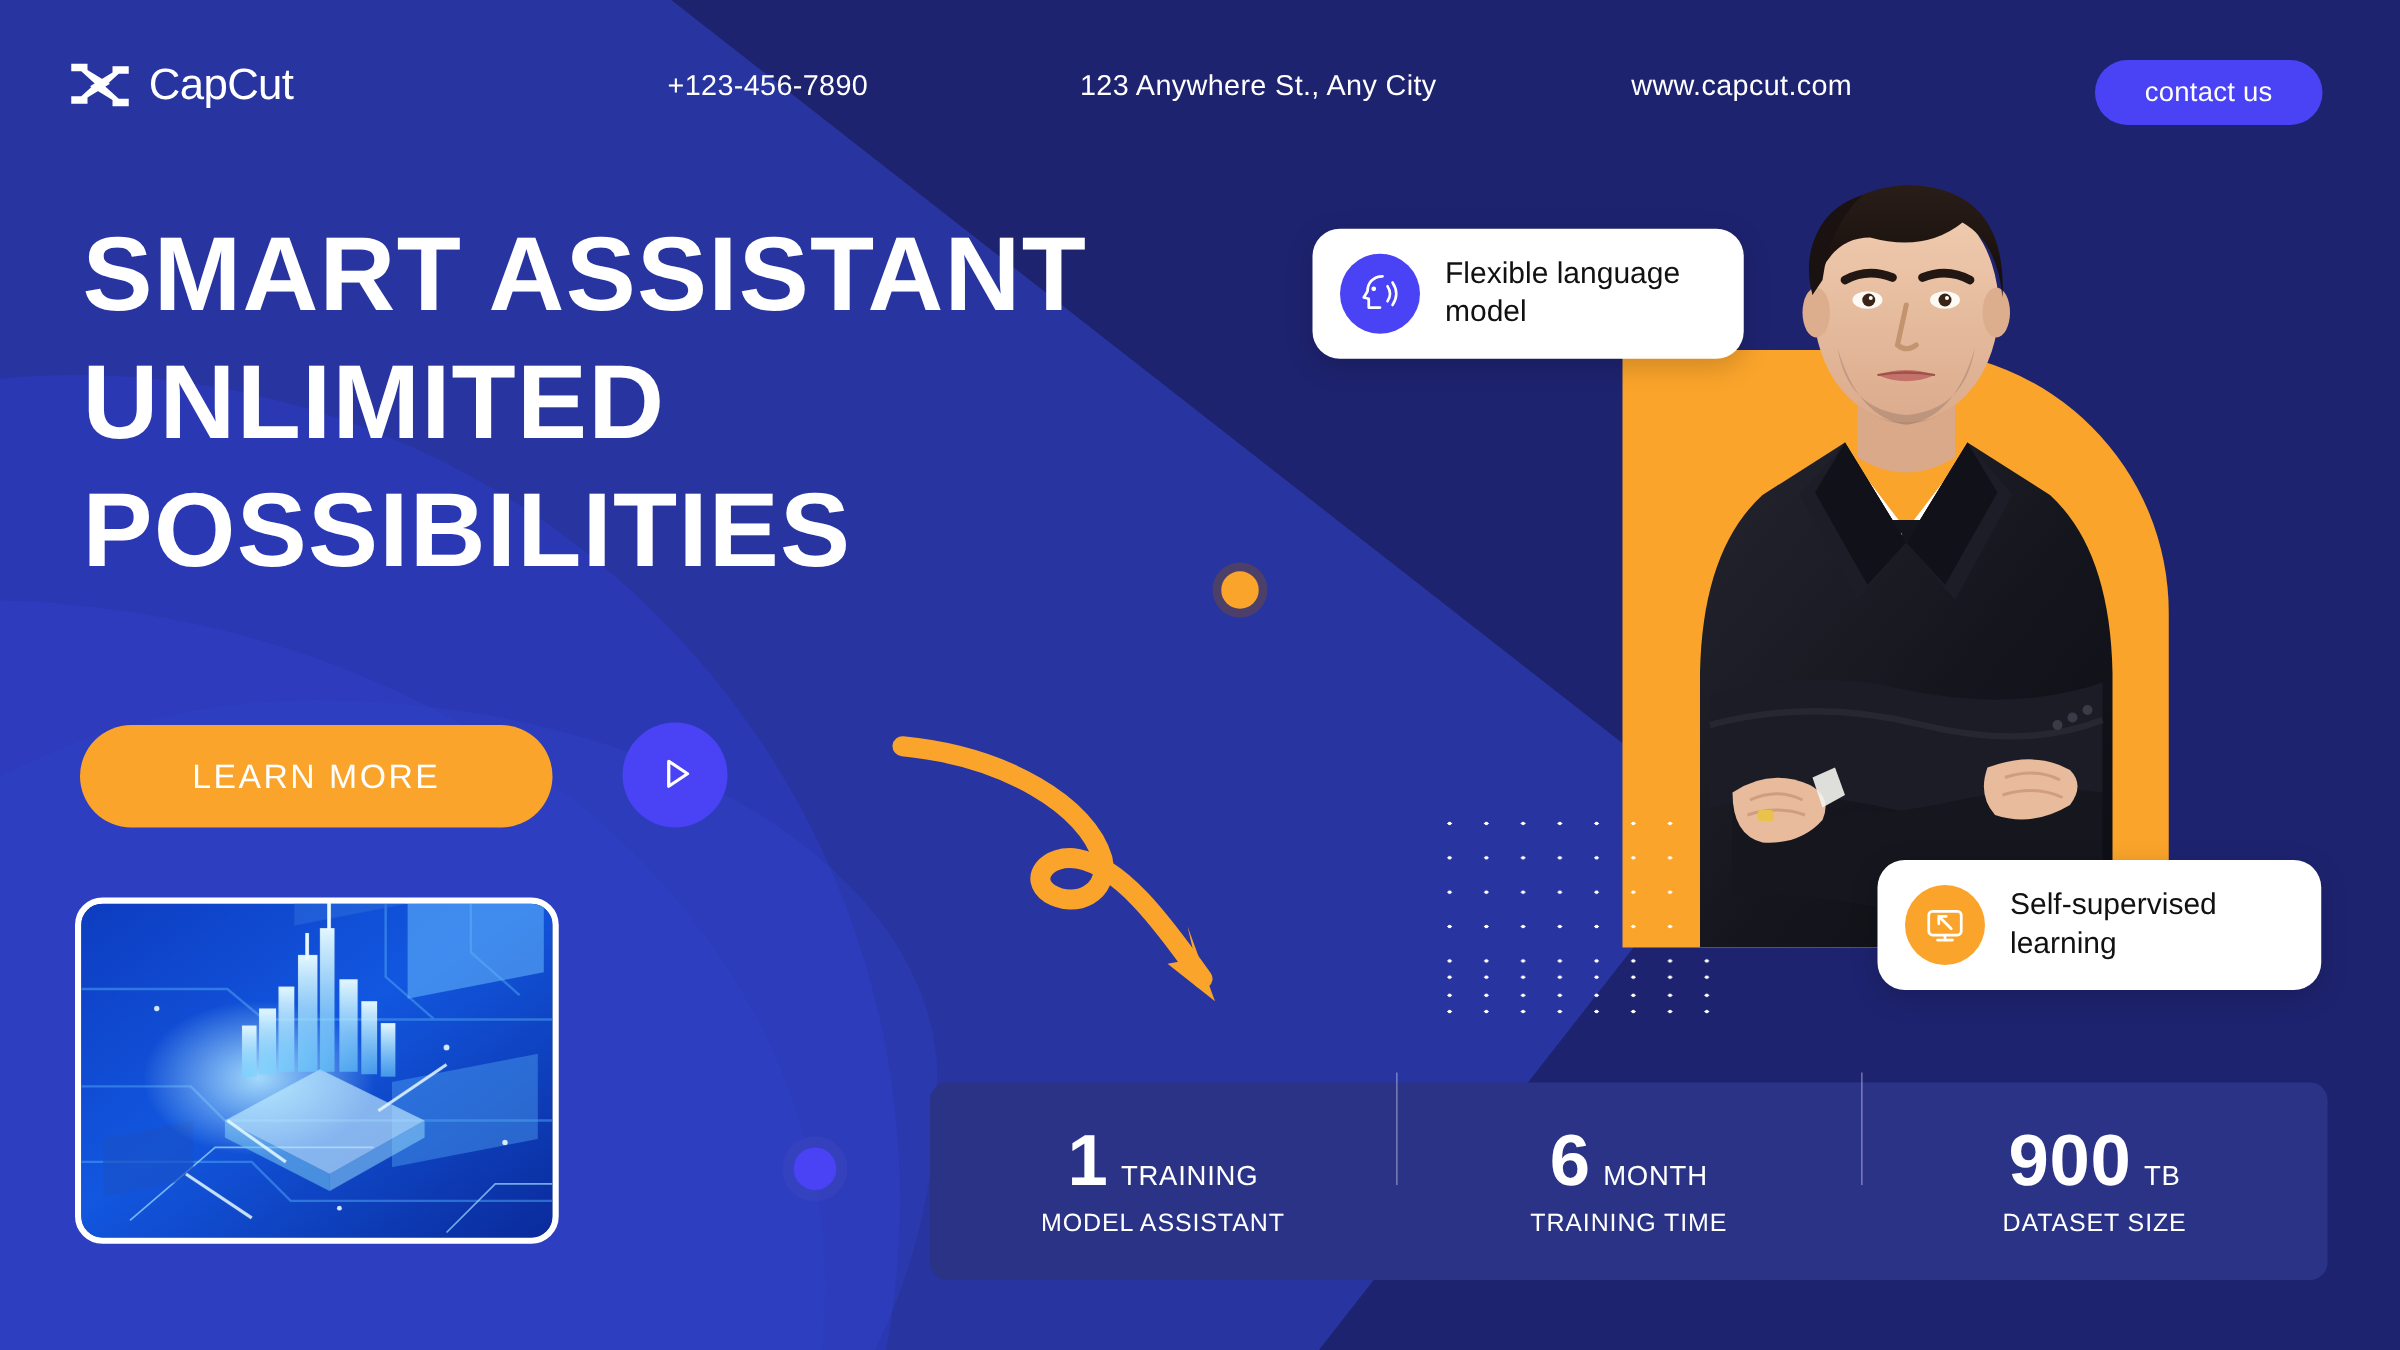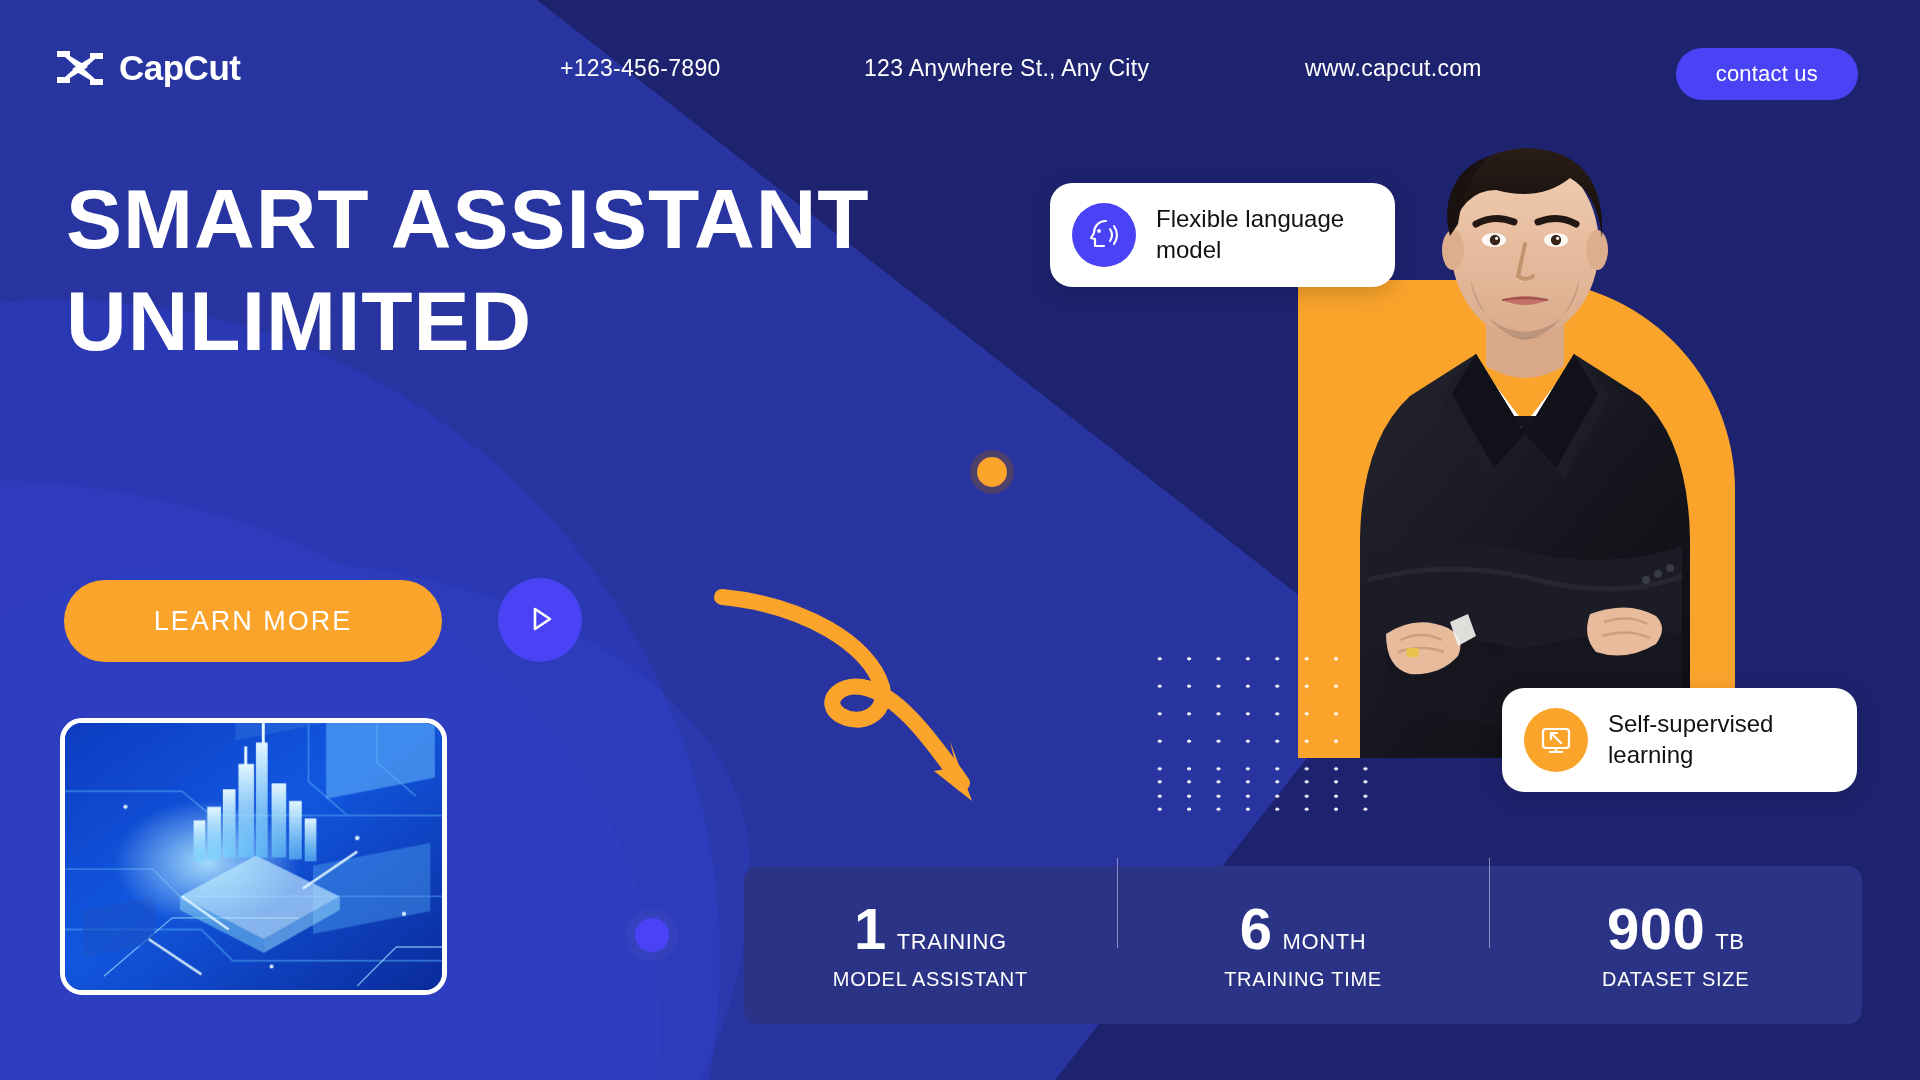--- a/index.html
+++ b/index.html
@@ -37,26 +37,26 @@
     border-radius:50% 50% 42% 58% / 60% 40% 60% 40%;
   }
 
   
   .header {
     position:absolute; left:0; top:0; width:1920px; height:130px;
     display:flex; align-items:center; z-index:40;
   }
   .logo-wrap { position:absolute; left:55px; top:48px; display:flex; align-items:center; gap:14px; }
   .logo-mark { width:50px; height:38px; position:relative; }
-  .logo-text { color:#fff; font-size:35px; font-weight:700; letter-spacing:-0.5px; }
+  .logo-text { color:#fff; font-size:35px; font-weight:400; letter-spacing:-0.5px; }
 
   .nav-item {
     position:absolute; top:55px; color:#fff; font-size:23px; letter-spacing:.3px; white-space:nowrap;
   }
-  .nav-phone { left:534px;margin-left:26px; }
+  .nav-phone { left:534px; }
   .nav-address { left:864px; }
   .nav-url { left:1305px; }
 
   .contact-btn {
     position:absolute; right:62px; top:48px;
     background:#4a43f5; color:#fff; border:none; border-radius:40px;
     padding:0 40px; height:52px; font-size:22px; font-family:Liberation Sans, sans-serif;
     cursor:pointer; display:flex; align-items:center; justify-content:center;
     letter-spacing:.2px;
   }
@@ -181,20 +181,21 @@
     <span class="nav-item nav-phone">+123-456-7890</span>
     <span class="nav-item nav-address">123 Anywhere St., Any City</span>
     <span class="nav-item nav-url">www.capcut.com</span>
 
     <button class="contact-btn">contact us</button>
   </div>
 
   <div class="headline">
     <div>SMART ASSISTANT</div>
     <div>UNLIMITED</div>
+    <div>POSSIBILITIES</div>
   </div>
 
   <div class="cta-row">
     <button class="learn-btn">LEARN MORE</button>
     <button class="play-btn">
       <span>
         <svg width="34" height="34" viewBox="0 0 34 34">
           <path d="M12 7 L27 17 L12 27 Z" fill="none" stroke="#ffffff" stroke-width="2.6" stroke-linejoin="round"></path>
         </svg>
       </span>

